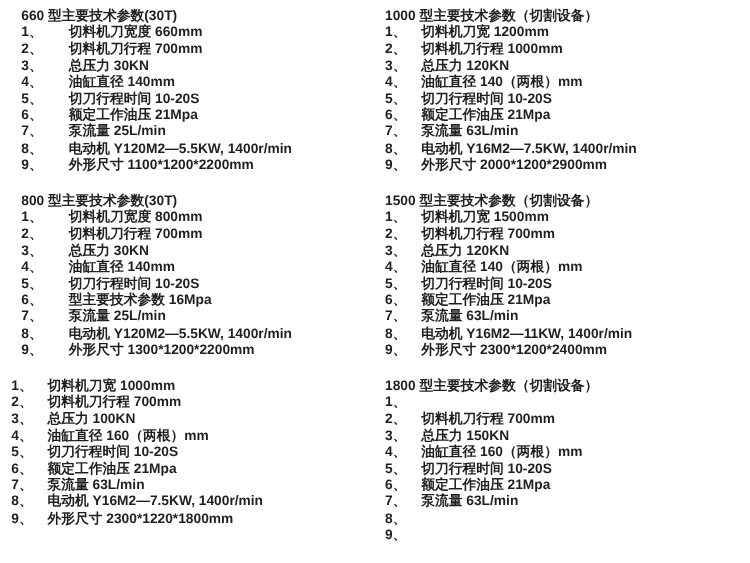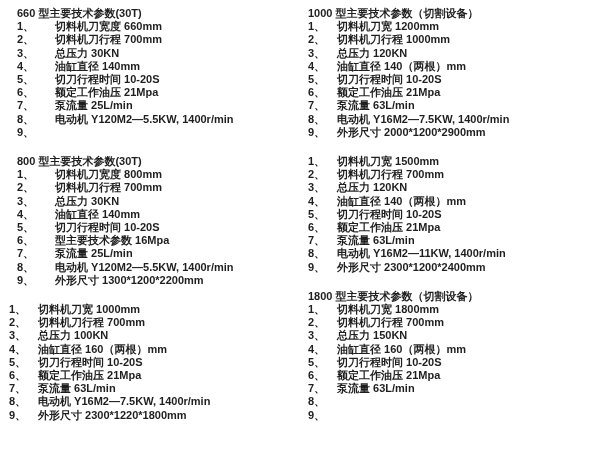--- a/index.html
+++ b/index.html
@@ -92,20 +92,21 @@
         <div class="item">
           <span class="num">7、</span>
           <span class="txt">泵流量 25L/min</span>
         </div>
         <div class="item">
           <span class="num">8、</span>
           <span class="txt">电动机 Y120M2—5.5KW, 1400r/min</span>
         </div>
         <div class="item">
           <span class="num">9、</span>
+          <span class="txt">外形尺寸 1100*1200*2200mm</span>
         </div>
       </section>
       <section class="block">
         <h2 class="block-title">800 型主要技术参数(30T)</h2>
         <div class="item">
           <span class="num">1、</span>
           <span class="txt">切料机刀宽度 800mm</span>
         </div>
         <div class="item">
           <span class="num">2、</span>
@@ -213,20 +214,21 @@
         <div class="item">
           <span class="num">8、</span>
           <span class="txt">电动机 Y16M2—7.5KW, 1400r/min</span>
         </div>
         <div class="item">
           <span class="num">9、</span>
           <span class="txt">外形尺寸 2000*1200*2900mm</span>
         </div>
       </section>
       <section class="block">
+        <h2 class="block-title">1500 型主要技术参数（切割设备）</h2>
         <div class="item">
           <span class="num">1、</span>
           <span class="txt">切料机刀宽 1500mm</span>
         </div>
         <div class="item">
           <span class="num">2、</span>
           <span class="txt">切料机刀行程 700mm</span>
         </div>
         <div class="item">
           <span class="num">3、</span>
@@ -254,21 +256,20 @@
         </div>
         <div class="item">
           <span class="num">9、</span>
           <span class="txt">外形尺寸 2300*1200*2400mm</span>
         </div>
       </section>
       <section class="block">
         <h2 class="block-title">1800 型主要技术参数（切割设备）</h2>
         <div class="item">
           <span class="num">1、</span>
-          <span class="txt">切料机刀宽 1800mm</span>
         </div>
         <div class="item">
           <span class="num">2、</span>
           <span class="txt">切料机刀行程 700mm</span>
         </div>
         <div class="item">
           <span class="num">3、</span>
           <span class="txt">总压力 150KN</span>
         </div>
         <div class="item">

